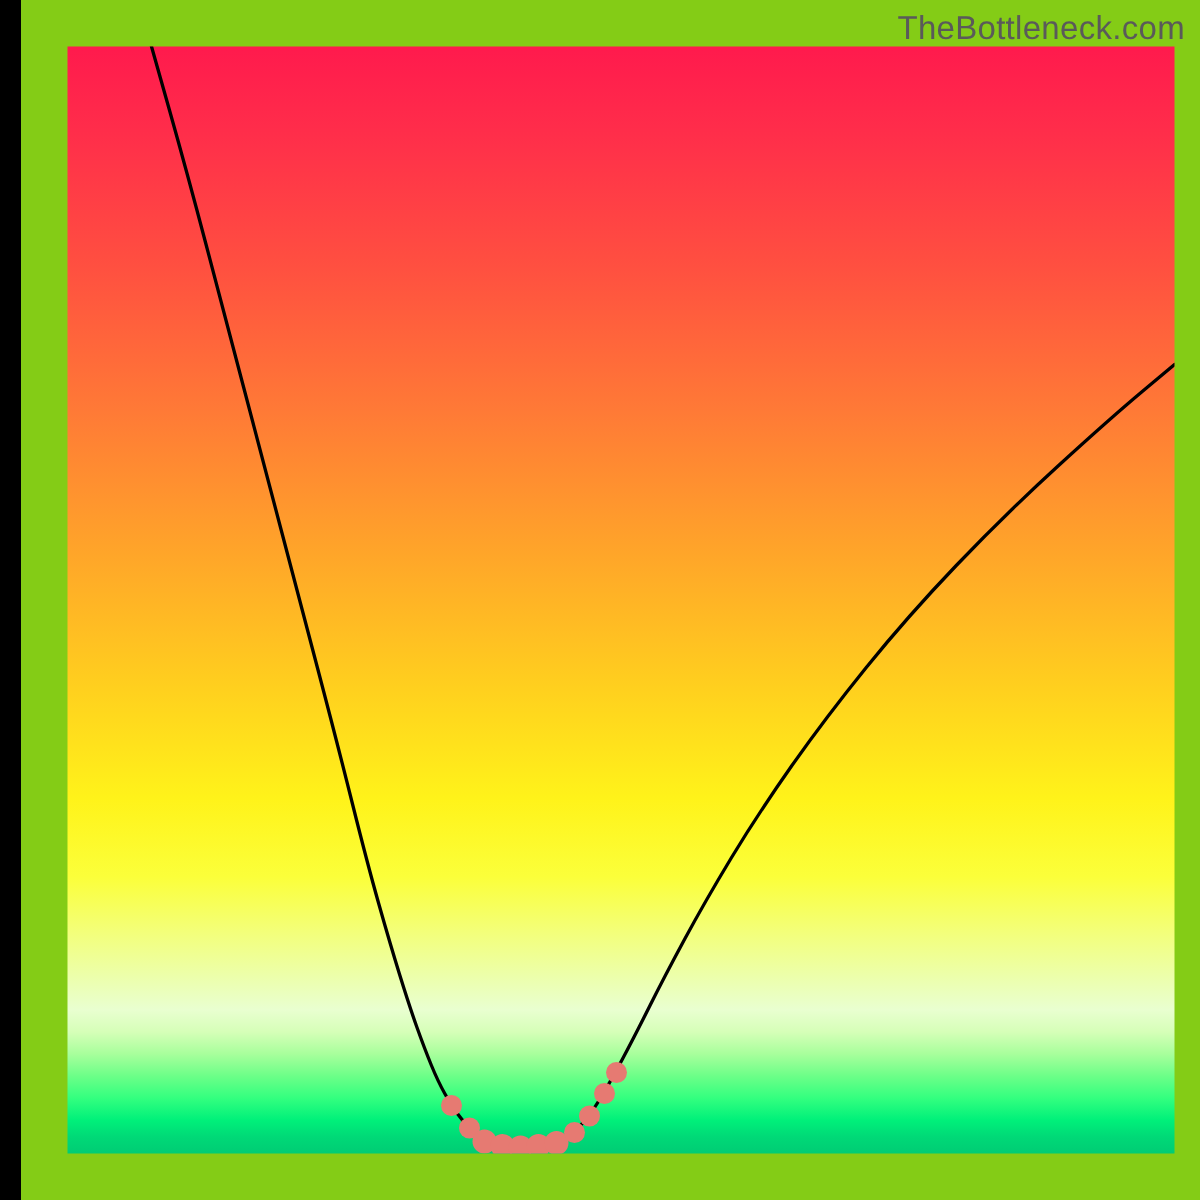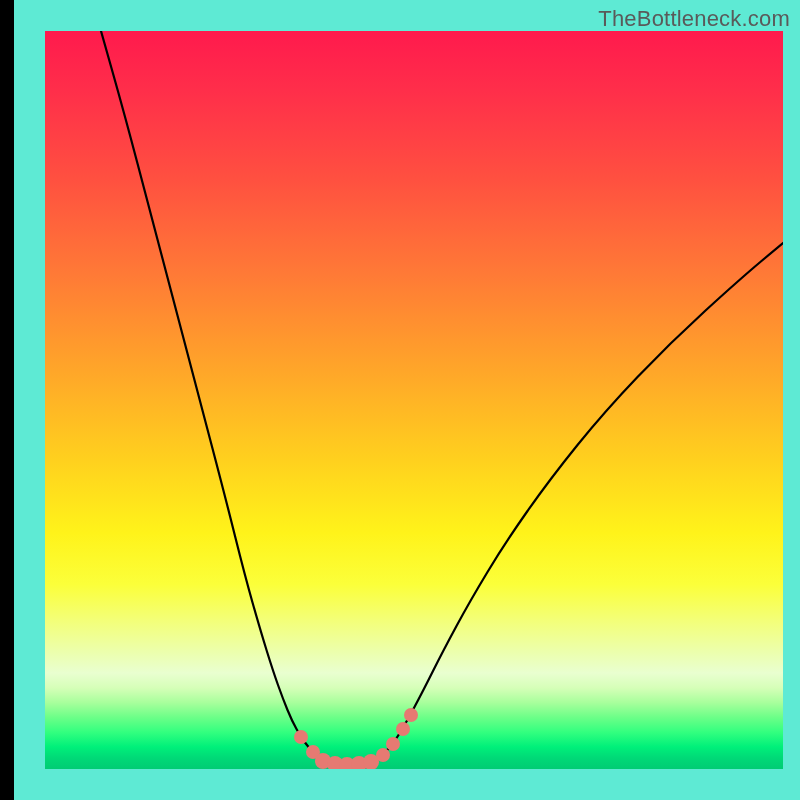--- a/index.html
+++ b/index.html
@@ -7,21 +7,21 @@
     padding: 0;
     width: 800px;
     height: 800px;
     overflow: hidden;
     background: #000;
     font-family: Arial, Helvetica, sans-serif;
   }
   .frame {
     position: absolute;
     inset: 0;
-    background: #5eead4;
+    background: #84cc16;
     margin-left: 14px;
   }
   .plot {
     position: absolute;
     left: 31px;
     top: 31px;
     width: 738px;
     height: 738px;
     
     background: linear-gradient(to bottom,

